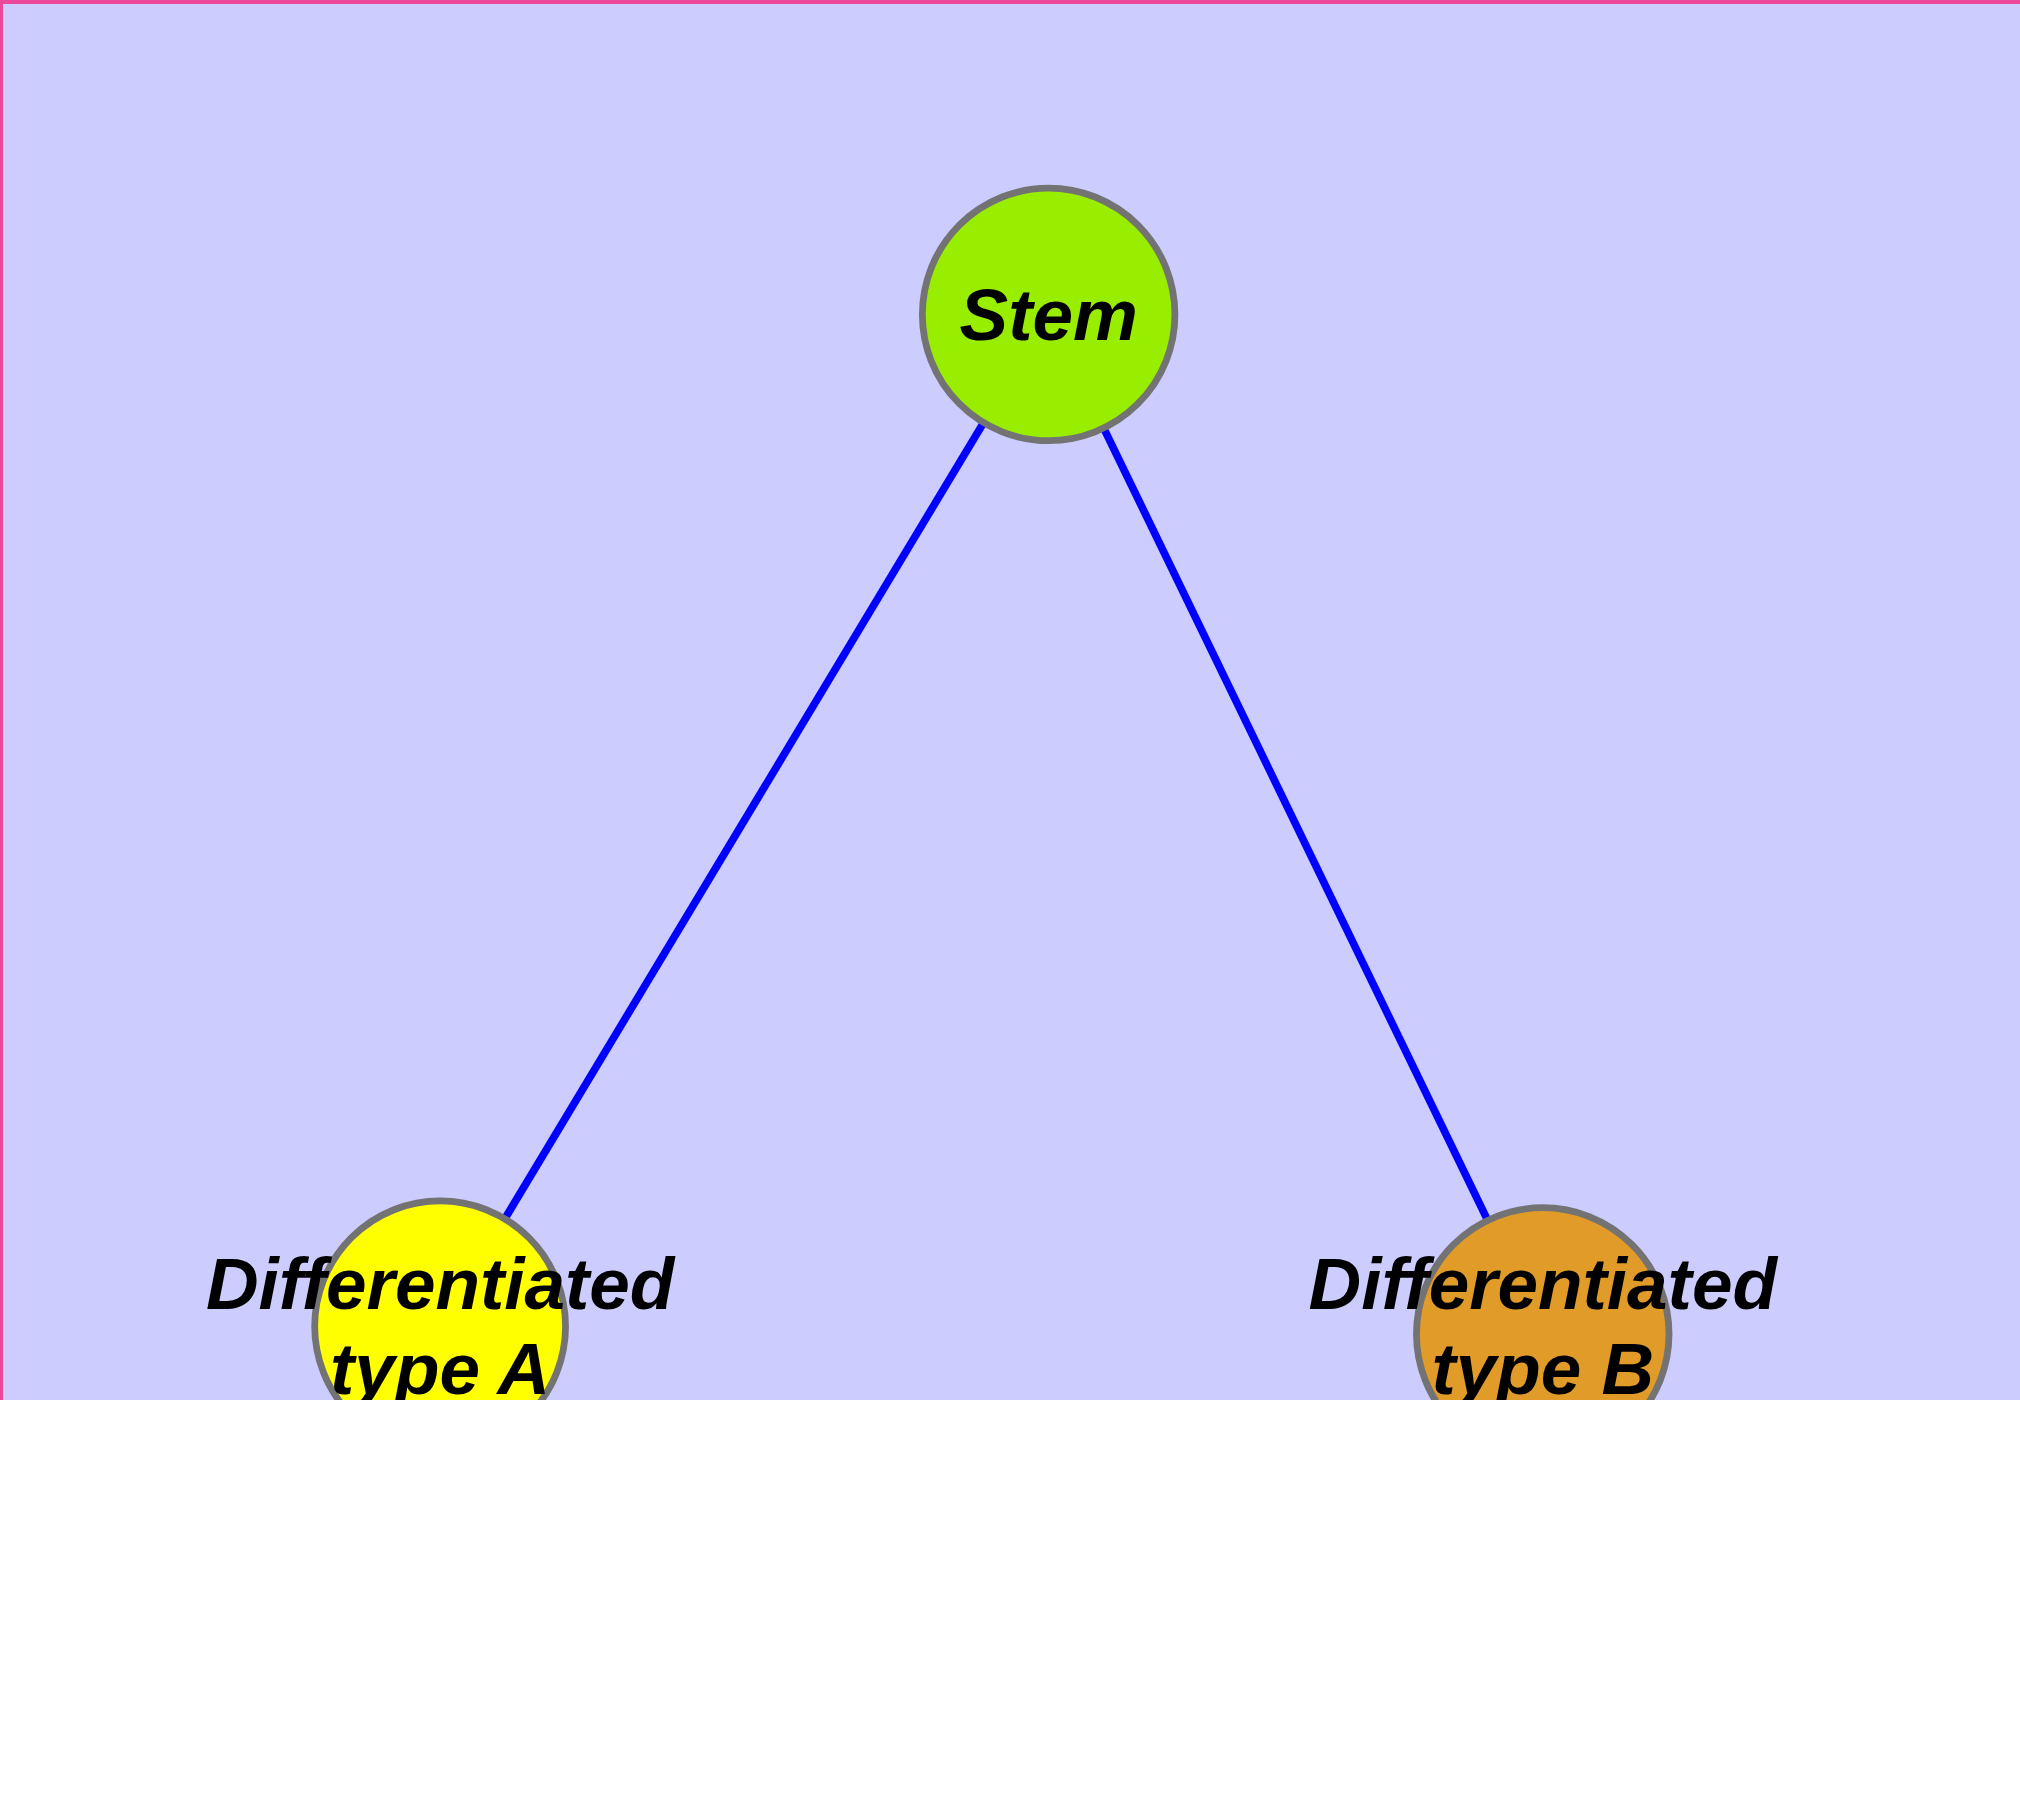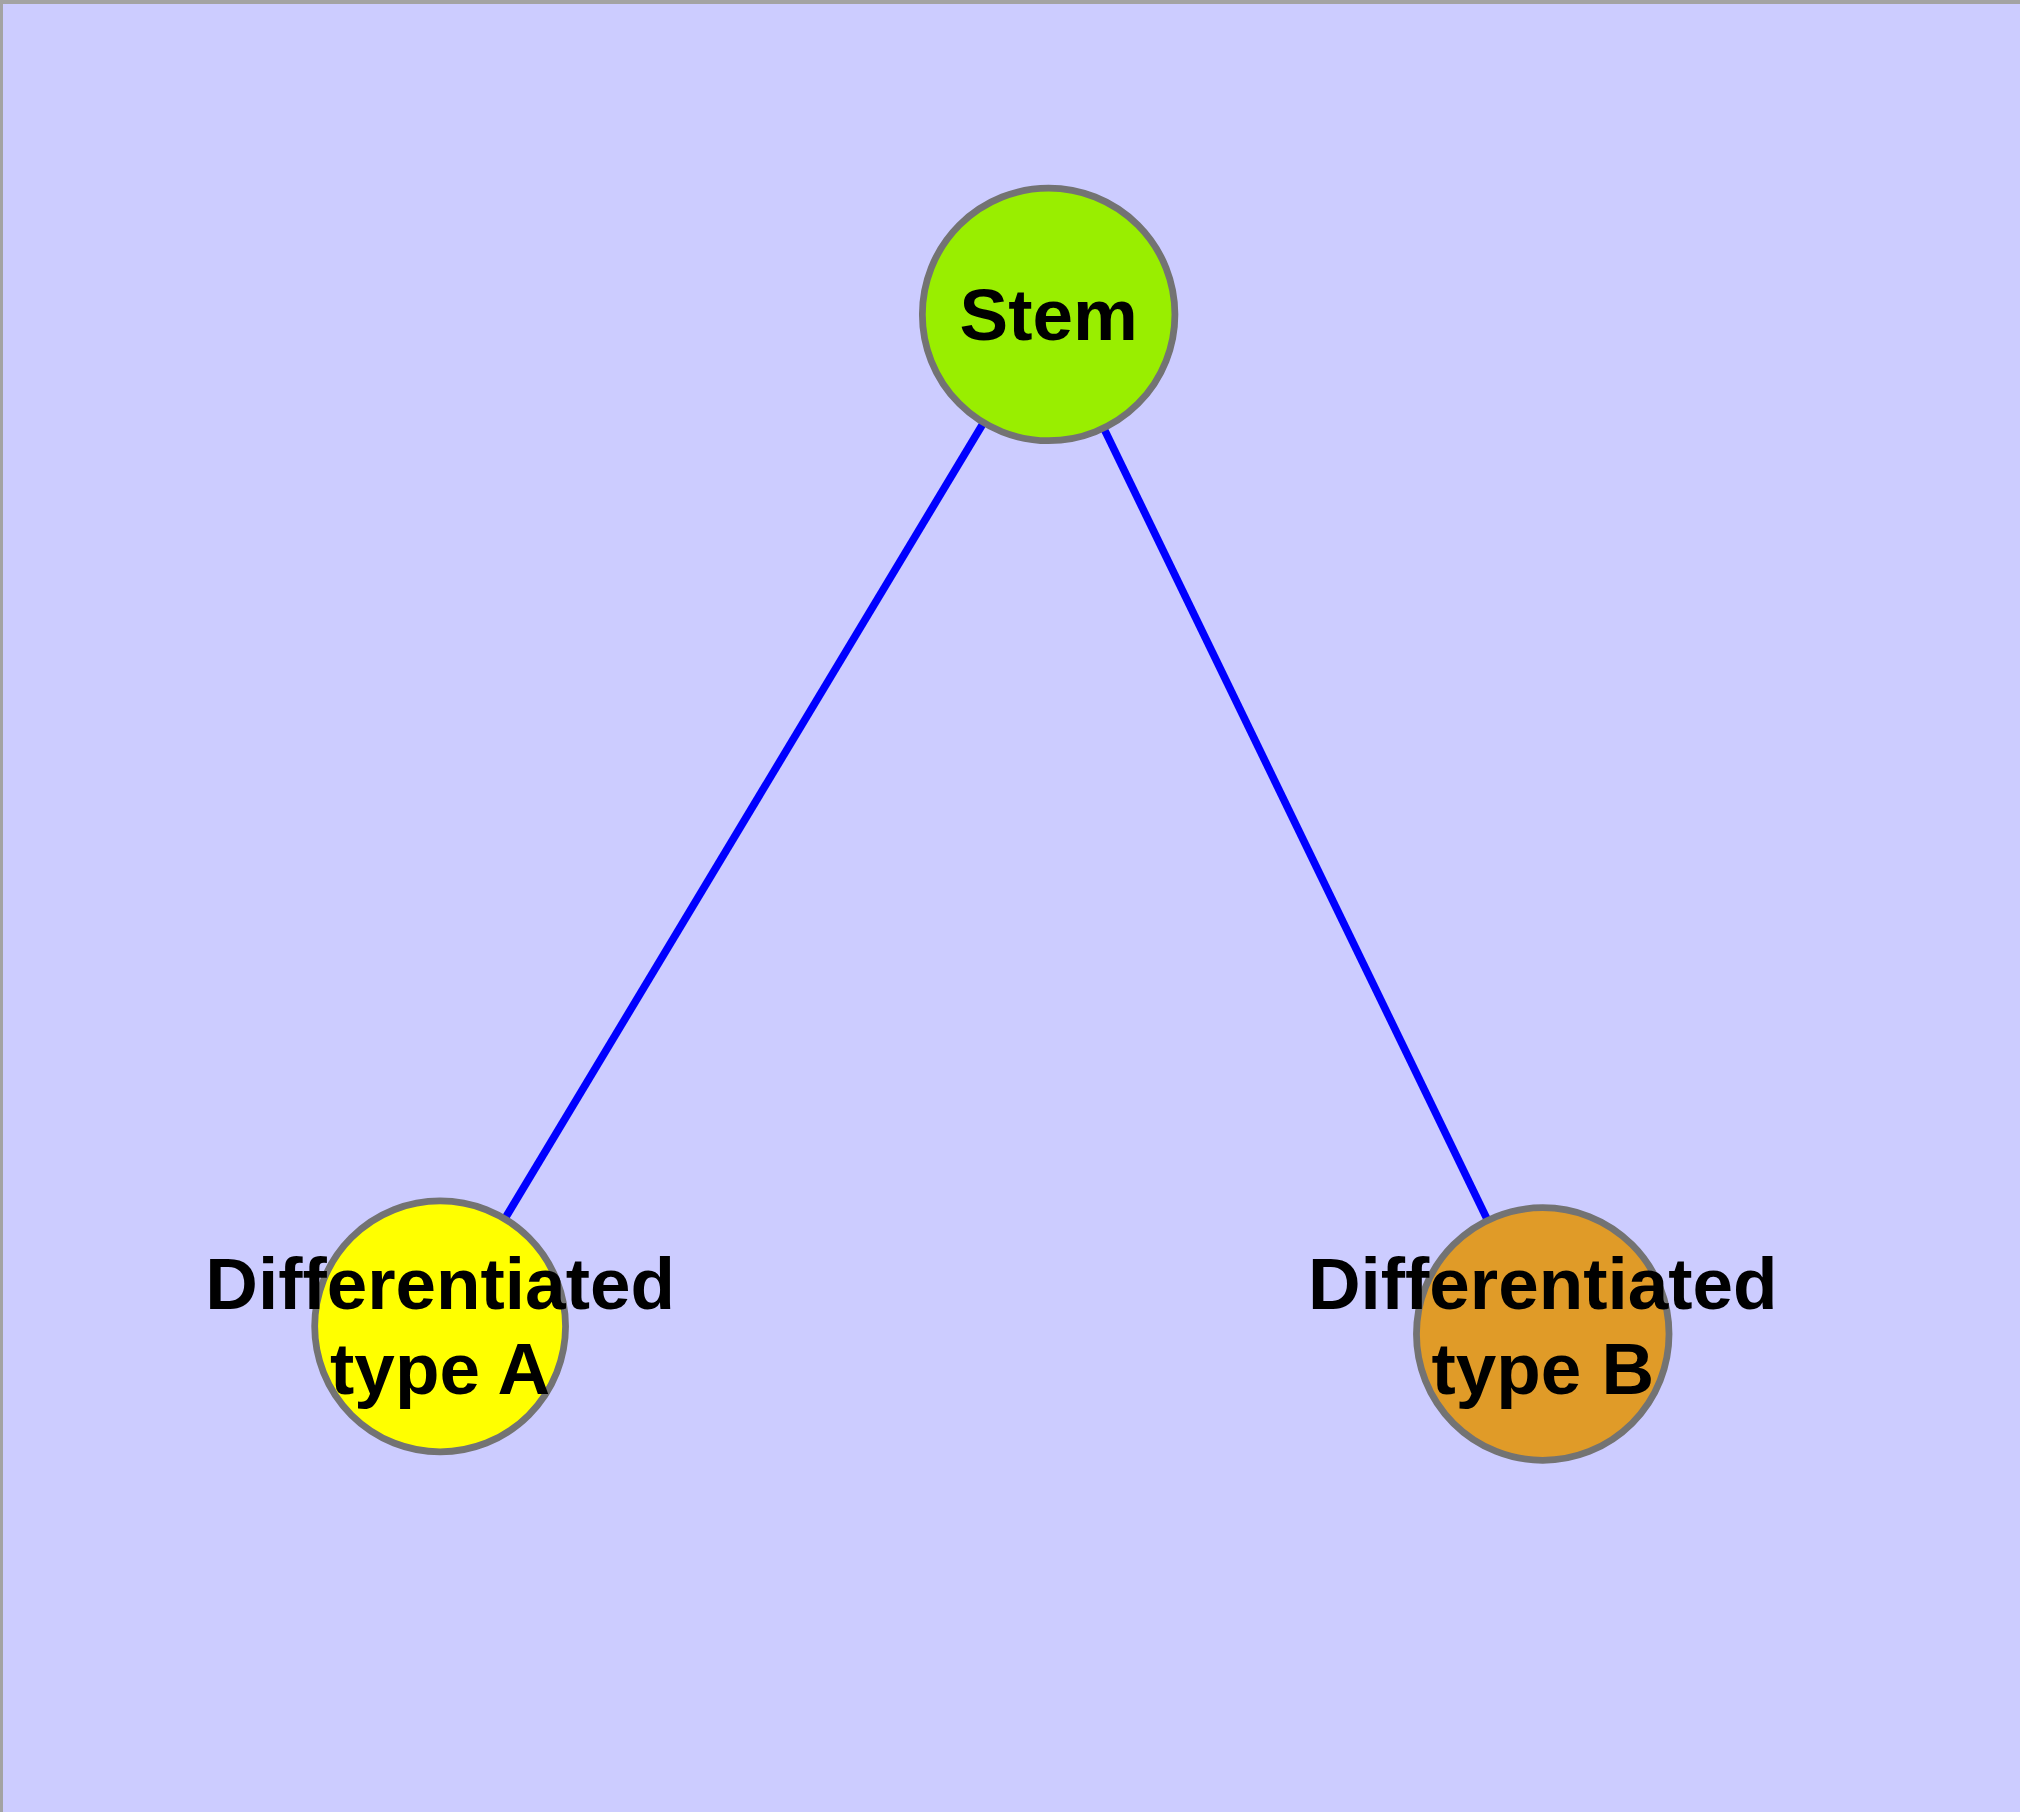--- a/index.html
+++ b/index.html
@@ -4,24 +4,25 @@
 <title>Cell differentiation graph</title>
 <style>
   html, body {
     margin: 0;
     padding: 0;
     background: #ffffff;
   }
   #canvas {
     position: relative;
     width: 2021px;
-    height: 1812px;
-    background: #a3a3a3;
+    height: 1400px;
+    background: #ec4899;
     overflow: hidden;
     font-family: "Liberation Sans", sans-serif;
+    font-style: italic;
   }
   #plot-bg {
     position: absolute;
     left: 3.4px;
     top: 4.2px;
     width: 2017px;
     height: 1808px;
     background: #ccccff;
   }
   #graph-svg {

